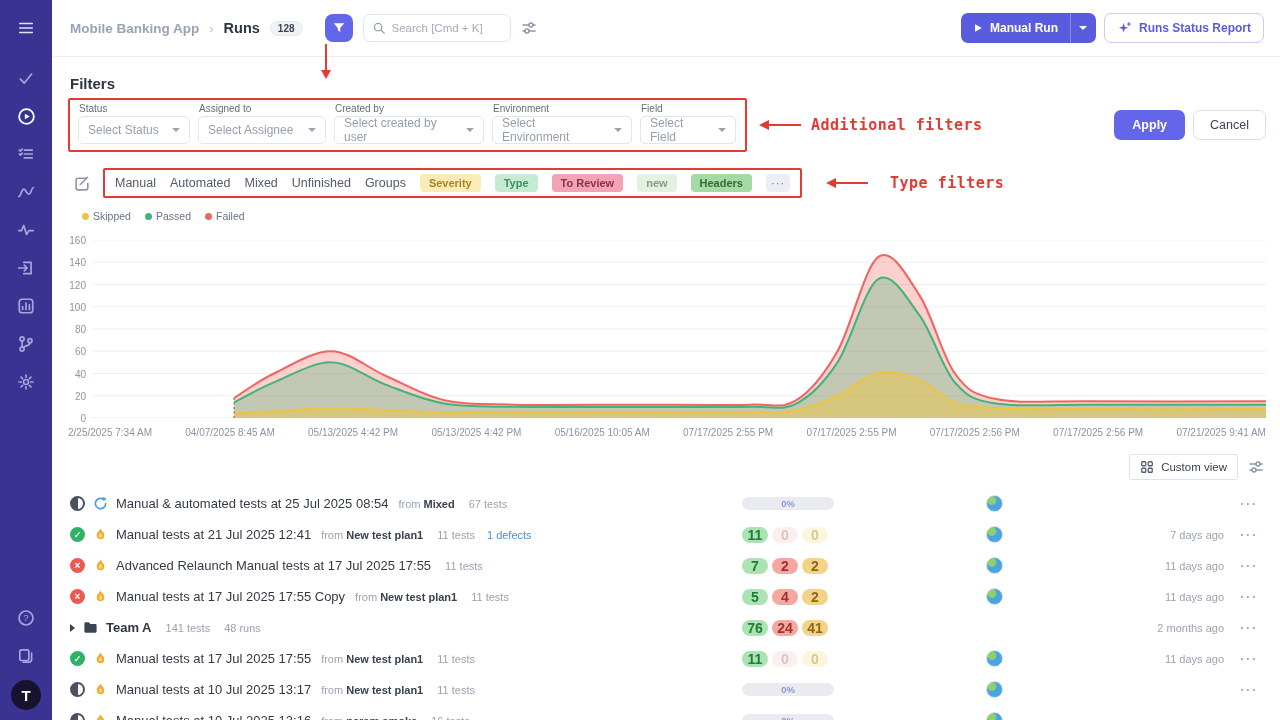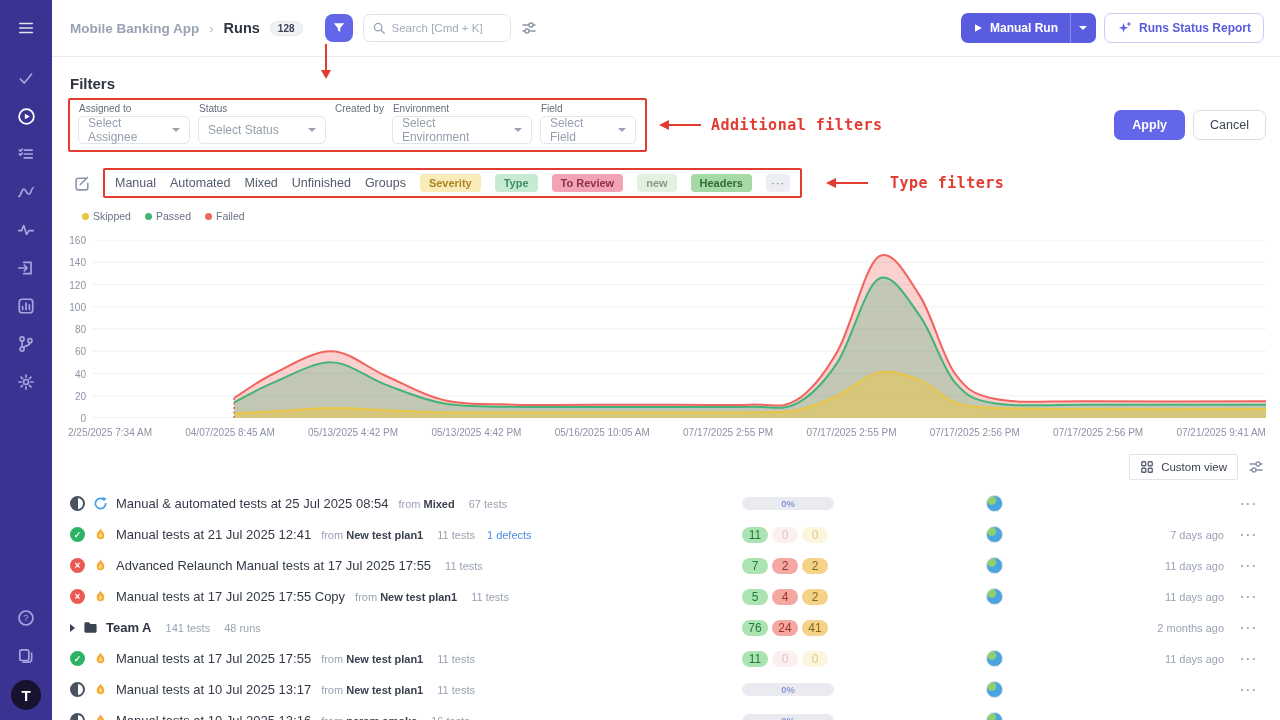--- a/index.html
+++ b/index.html
@@ -83,21 +83,21 @@
 .st.progress{border:2px solid #4a5160;background:linear-gradient(90deg,#4a5160 50%,#fff 50%)}
 .rr-title{font-size:13px;color:#333a47;overflow:hidden;text-overflow:ellipsis}
 .rr-bold{font-weight:bold;color:#2e3442}
 .rr-from{font-size:11px;color:#9aa3b2;margin-left:2px}
 .rr-from b{color:#39414f}
 .rr-tests{font-size:11px;color:#9aa3b2;margin-left:6px}
 .rr-defects{font-size:11px;color:#4a8fdb;margin-left:4px;text-decoration:none}
 .rr-mid{padding-left:70px;overflow:visible}
 .pbar{width:92px;height:13px;border-radius:7px;background:#e9ebf0;display:flex;align-items:center;justify-content:center;font-size:9.5px;font-weight:bold;color:#8b97d4}
 .badges{display:flex;gap:4px;white-space:nowrap}
-.badge{min-width:26px;height:16px;border-radius:9px;display:inline-flex;align-items:center;justify-content:center;font-size:12px;font-weight:normal;padding:0 6px}
+.badge{min-width:26px;height:16px;border-radius:9px;display:inline-flex;align-items:center;justify-content:center;font-size:14px;font-weight:bold;padding:0 6px}
 .b-green{background:#abe3b2;color:#1f7a3d}
 .b-red{background:#f5a7a1;color:#9c332e}
 .b-yellow{background:#f4d388;color:#8a671d}
 .b-mute-red{background:#fbf0ef;color:#dcc3c1}
 .b-mute-yellow{background:#fdf6de;color:#d9c88f}
 .rr-av{display:flex}
 .avatar{width:17px;height:17px;border-radius:50%;background:radial-gradient(circle at 32% 30%,#8ed06e 0 26%,#49a5e2 34% 72%,#2f6fae);margin:0 auto;transform:translateX(32px);border:1px solid #d8dde3}
 .ago{font-size:11px;color:#9aa3b4;text-align:right;padding-right:8px;white-space:nowrap}
 .dots{color:#a3abb8;font-size:13px;letter-spacing:1.5px;text-align:center;cursor:pointer;font-weight:bold}
 .group-chev{width:0;height:0;border-top:4px solid transparent;border-bottom:4px solid transparent;border-left:5px solid #39414f;margin-right:0;flex-shrink:0}
@@ -254,35 +254,39 @@
         </button>
       </div>
     </header>
 
     <div class="content">
       <div class="filters-title">Filters</div>
 
       <div class="filters-row">
         <div class="red-box fields-box" id="fieldsBox">
             <div class="ffield">
+              <div class="flabel">Status</div>
+              <div class="fselect">
+                <span class="fph">Select Status</span>
+                <span class="caret"></span>
+              </div>
+            </div>
+            <div class="ffield">
               <div class="flabel">Assigned to</div>
               <div class="fselect">
                 <span class="fph">Select Assignee</span>
                 <span class="caret"></span>
               </div>
             </div>
             <div class="ffield">
-              <div class="flabel">Status</div>
+              <div class="flabel">Created by</div>
               <div class="fselect">
-                <span class="fph">Select Status</span>
+                <span class="fph">Select created by user</span>
                 <span class="caret"></span>
               </div>
-            </div>
-            <div class="ffield">
-              <div class="flabel">Created by</div>
             </div>
             <div class="ffield">
               <div class="flabel">Environment</div>
               <div class="fselect">
                 <span class="fph">Select Environment</span>
                 <span class="caret"></span>
               </div>
             </div>
             <div class="ffield">
               <div class="flabel">Field</div>

